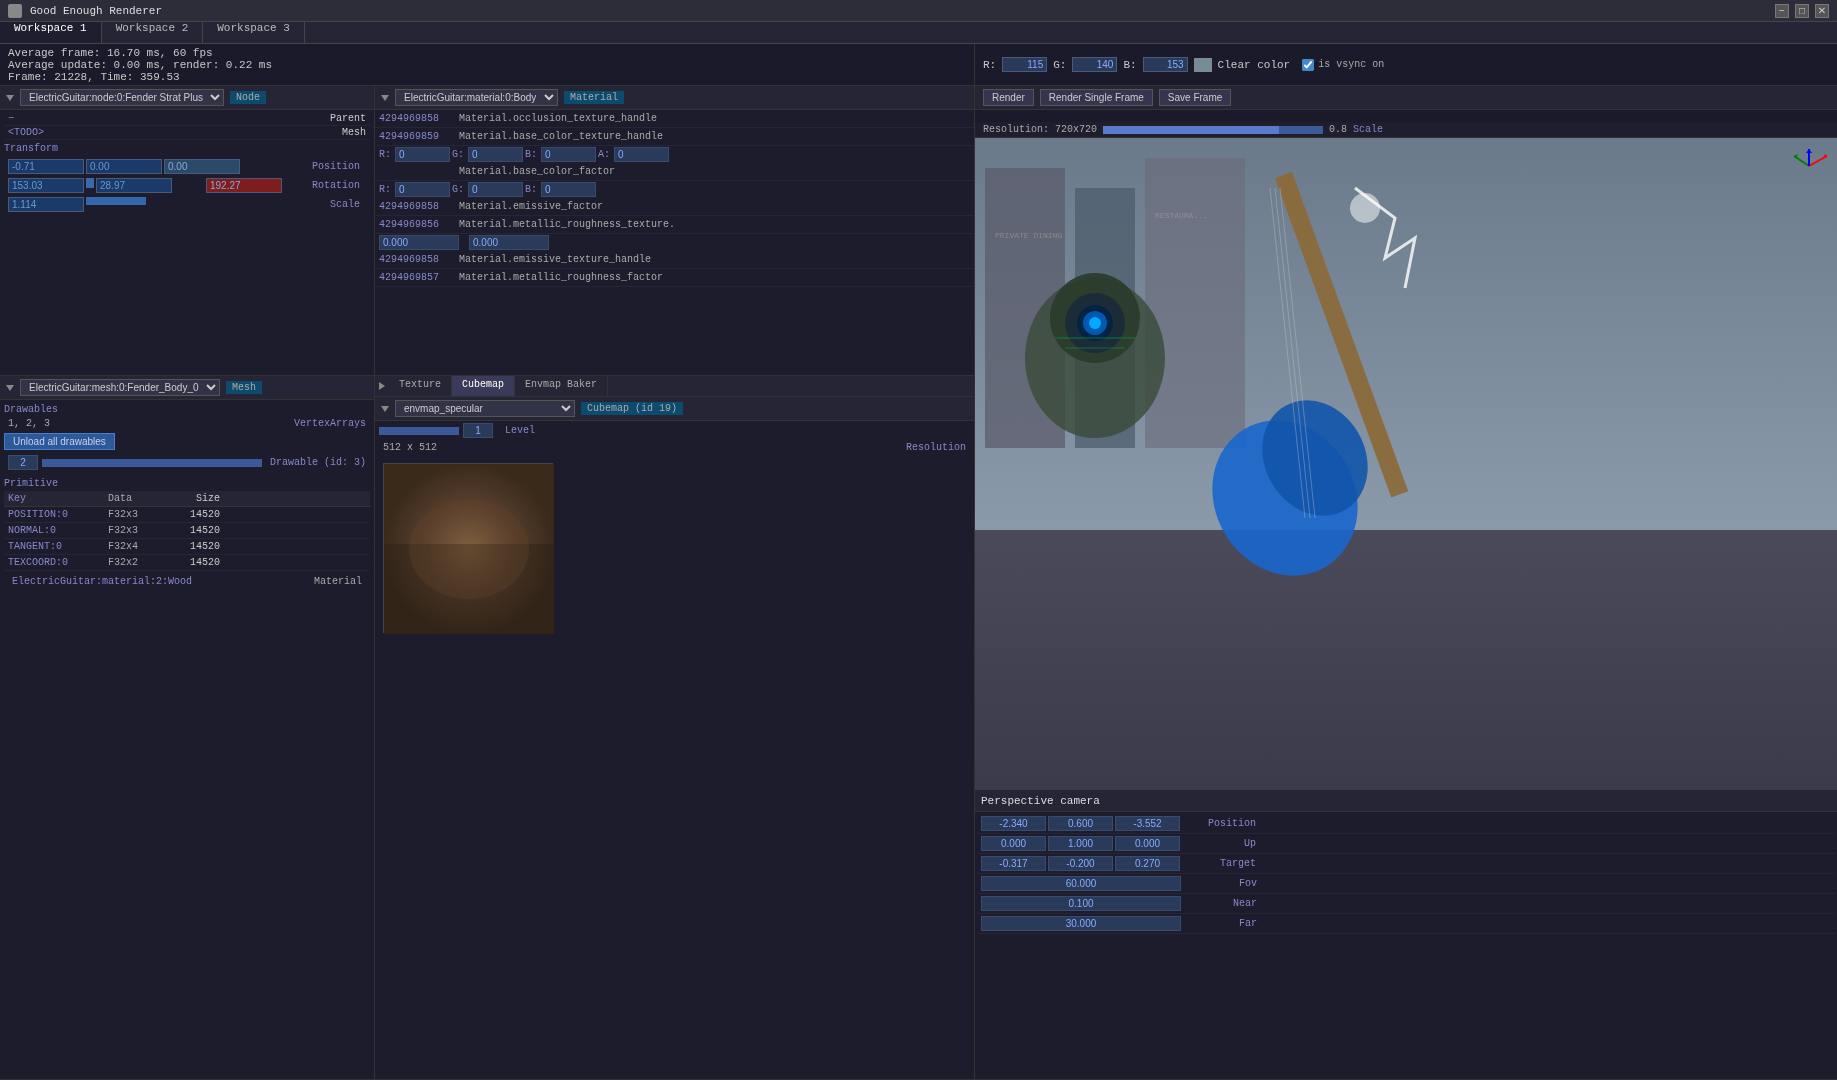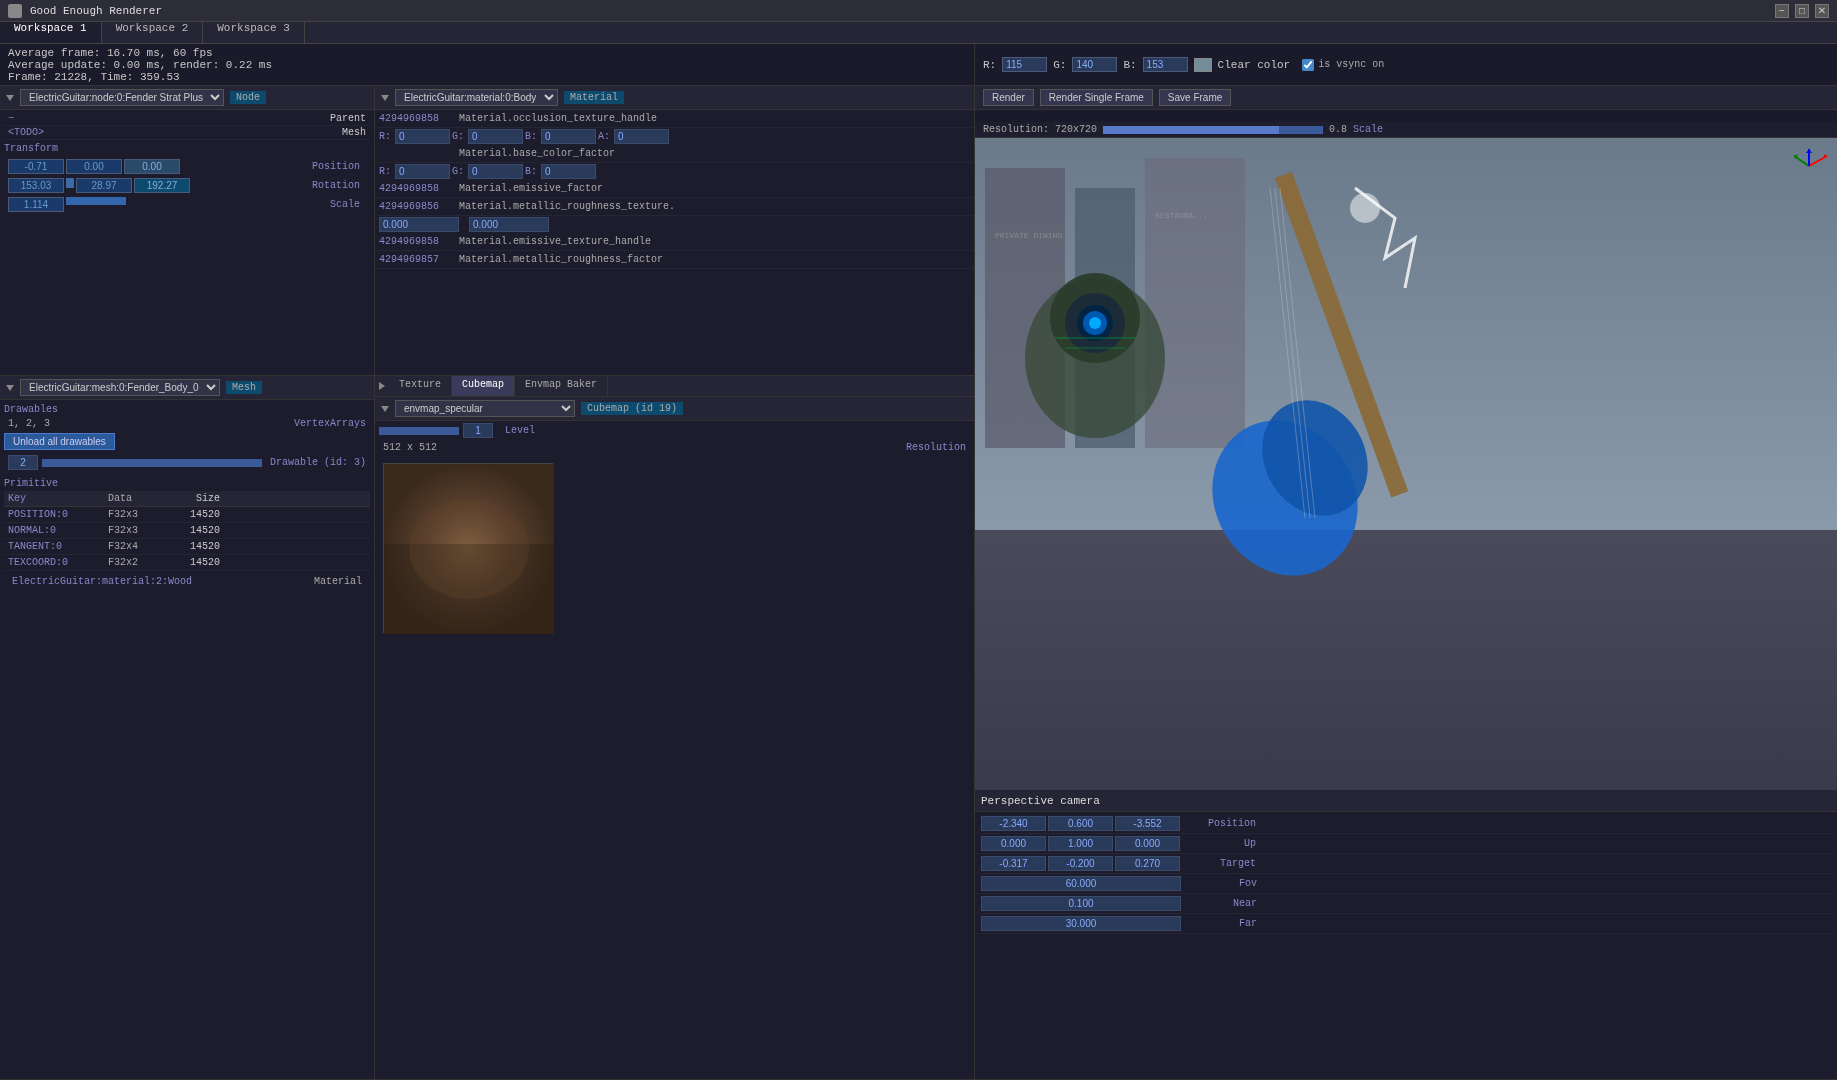--- a/index.html
+++ b/index.html
@@ -136,32 +136,31 @@
     }
     .prop-table td:first-child { color: #8888cc; }
     .prop-table td:last-child { color: #ccc; text-align: right; }
 
     
     .num-input {
       background: #2a3a5a;
       border: 1px solid #4a5a7a;
       color: #88aaff;
       padding: 1px 3px;
-      width: 56px;
-      font-size: 10px;
-      text-align: center;
+      width: 76px;
+      font-size: 10px;
     }
     .num-input-small {
       background: #2a3a5a;
       border: 1px solid #4a5a7a;
       color: #88aaff;
       padding: 1px 3px;
       width: 45px;
       font-size: 10px;
-      text-align: left;
+      text-align: right;
     }
 
     
     .transform-row {
       display: flex;
       align-items: center;
       padding: 2px 4px;
       gap: 2px;
     }
     .transform-label {
@@ -562,21 +561,21 @@
             <input type="text" class="num-input" value="0.00" style="background: rgb(42, 74, 106); color: rgb(136, 170, 221);">
           </div>
           <span class="transform-label">Position</span>
         </div>
 
         <div class="transform-row">
           <div class="transform-inputs">
             <input type="text" class="num-input" value="153.03" style="background: rgb(26, 58, 106); color: rgb(102, 153, 204);">
             <span style="display:inline-block; width:8px; height:10px; background:#3a6aaa; vertical-align:middle;"></span>
             <input type="text" class="num-input" value="28.97" style="background: rgb(26, 58, 106); color: rgb(102, 153, 204);">
-            <input type="text" class="num-input" value="192.27" style="background: #0c4a6e; color: rgb(136, 170, 221);">
+            <input type="text" class="num-input" value="192.27" style="background: #7f1d1d; color: rgb(136, 170, 221); margin-left: 32px;">
           </div>
           <span class="transform-label">Rotation</span>
         </div>
 
         <div class="transform-row">
           <div class="transform-inputs">
             <input type="text" class="num-input" value="1.114" style="background: rgb(26, 58, 106); color: rgb(102, 153, 204);">
             <span class="slider-bar"></span>
           </div>
           <span class="transform-label">Scale</span>
@@ -658,20 +657,24 @@
         <select class="panel-dropdown">
           <option>ElectricGuitar:material:0:Body</option>
         </select>
         <span class="panel-badge">Material</span>
       </div>
       <div class="scrollable" style="height: calc(100% - 26px);">
 
         <div class="mat-row">
           <span class="mat-id">4294969858</span>
           <span class="mat-val">Material.occlusion_texture_handle</span>
+        </div>
+        <div class="mat-row">
+          <span class="mat-id">4294969859</span>
+          <span class="mat-val">Material.base_color_texture_handle</span>
         </div>
 
         <div class="mat-input-row">
           <span class="rgba-label">R:</span>
           <input type="text" class="rgba-input" value="0" style="">
           <span class="rgba-label">G:</span>
           <input type="text" class="rgba-input" value="0" style="">
           <span class="rgba-label">B:</span>
           <input type="text" class="rgba-input" value="0" style="">
           <span class="rgba-label">A:</span>

